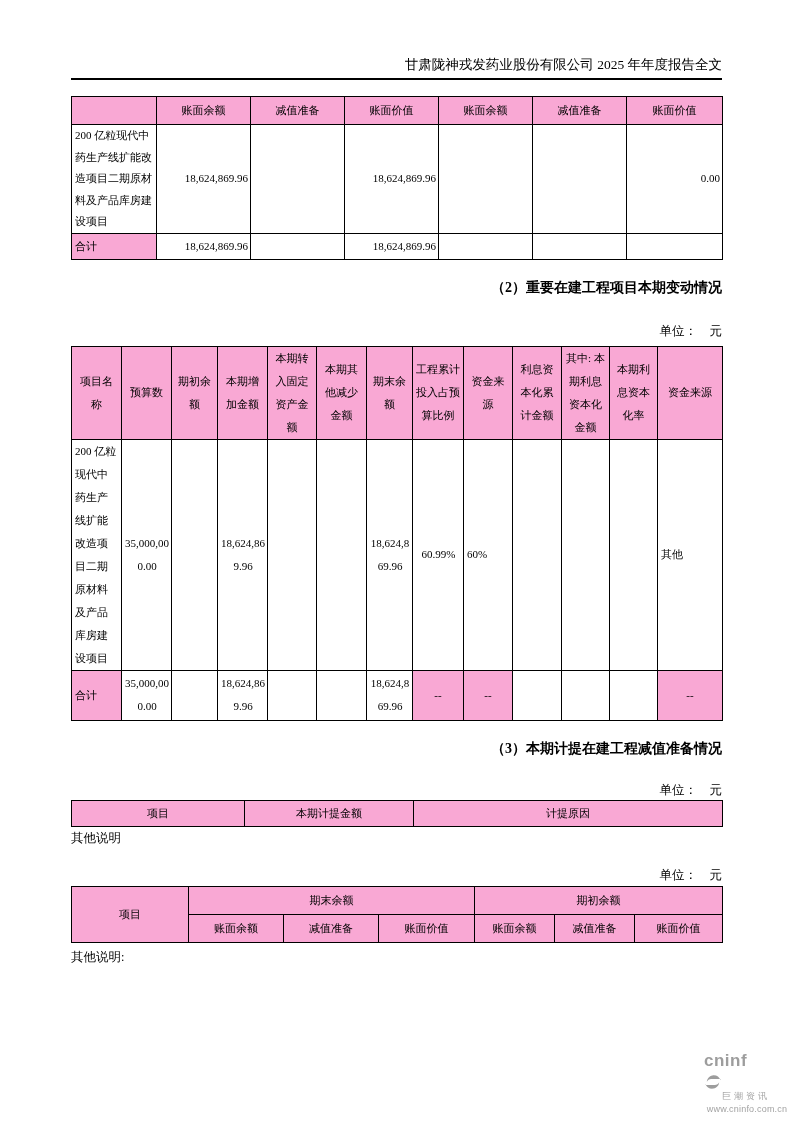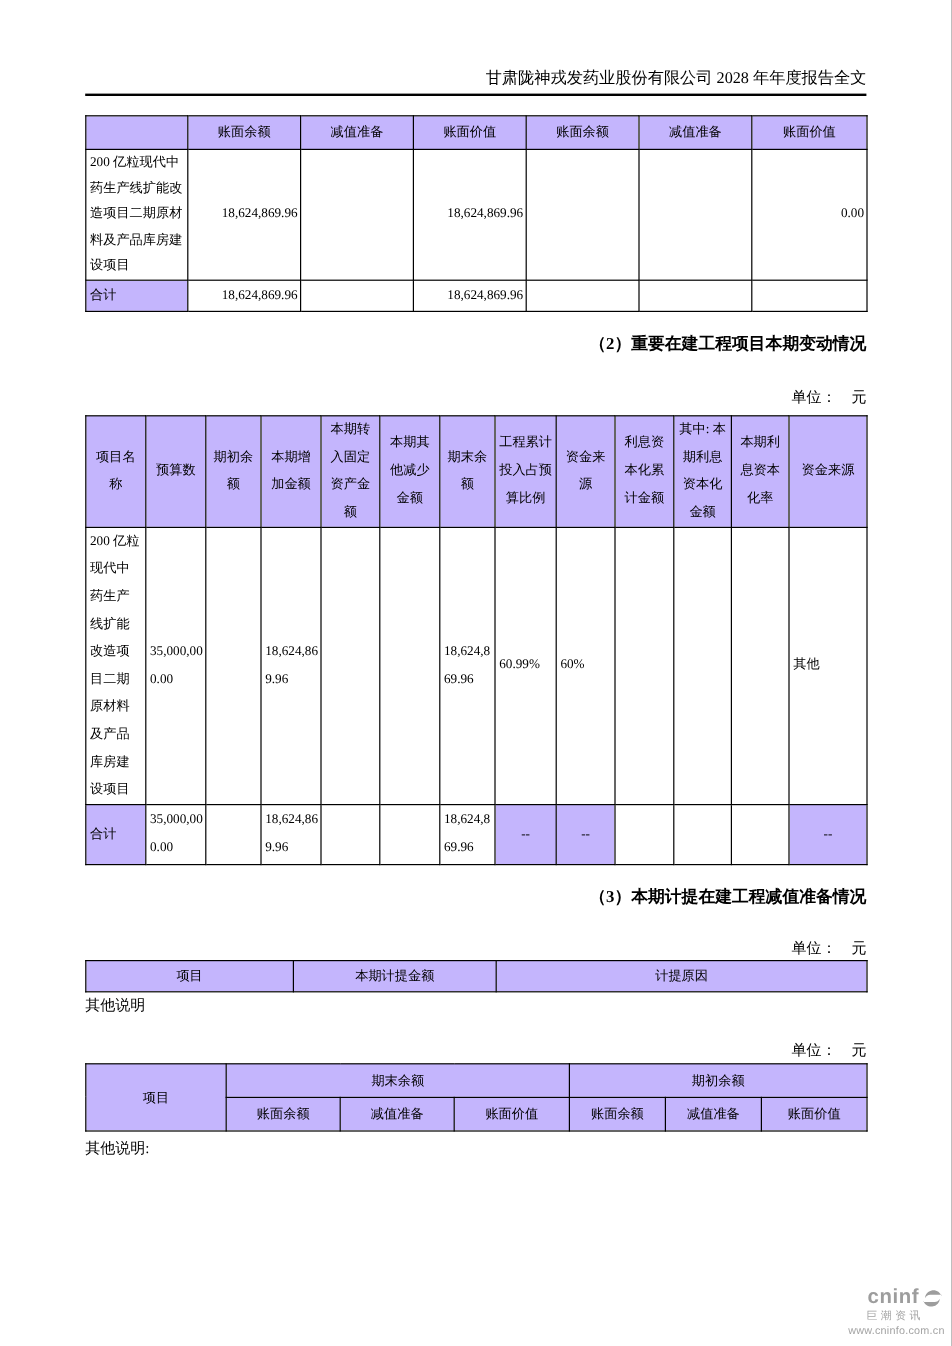--- a/index.html
+++ b/index.html
@@ -54,38 +54,38 @@
     border: 1.5px solid #000;
     font-size: 11px;
   }
   table.t td {
     border: 1px solid #000;
     padding: 0 3px;
     vertical-align: middle;
     word-break: break-all;
     overflow: hidden;
   }
-  .gray { background: #c4b5fd; }
+  .gray { background: #f9a8d4; }
   .c { text-align: center; }
   .r { text-align: right; padding-right: 2px !important; }
   .l { text-align: left; }
 
   .t1 { margin-top: 16px; }
   .t1 td { line-height: 21.6px; }
   .t1 .hrow td { height: 28px; }
   .t1 .drow td { height: 108px; }
   .t1 .trow td { height: 26px; }
 
   .t2 { margin-top: 0; }
   .t2 td { line-height: 23px; text-align: center; }
   .t2 .hrow td { height: 87px; }
   .t2 .drow td { height: 218px; }
   .t2 .trow td { height: 50px; }
   .t2 td.name { text-align: left; }
-  .t2 td.r { text-align: left; }
+  .t2 td.r { text-align: center; }
   .t2 td.l { text-align: left; }
 
   .t3 td { height: 26px; }
   .t4 td { height: 28px; }
 
   
   .page-number {
     margin-top: 46px;
     text-align: right;
     font-size: 12px;
@@ -95,44 +95,45 @@
     position: absolute;
     right: 3px;
     bottom: 8px;
     width: 86px;
     text-align: center;
     color: #a3a3a3;
     font-family: "Liberation Sans", "DejaVu Sans", sans-serif;
   }
   .logo-top {
     display: flex;
-    align-items: flex-end;
+    align-items: flex-start;
     justify-content: flex-end;
     gap: 2px;
     padding-right: 4px;
+    flex-direction: column;
   }
   .logo-cninf {
     font-size: 17px;
     font-weight: bold;
     letter-spacing: 0.5px;
     color: #9d9d9d;
   }
   .logo-swirl { width: 18px; height: 18px; }
   .logo-cn { font-size: 9px; letter-spacing: 3px; margin-top: -1px; padding-right: 2px; }
   .logo-url { font-size: 9px; letter-spacing: 0.2px; margin-top: 1px; white-space: nowrap; }
 </style>
 </head>
 <body>
 
 <div class="page">
 
   <div class="content">
 
     <div class="page-header">
-      <span>甘肃陇神戎发药业股份有限公司 2028 年年度报告全文</span>
+      <span>甘肃陇神戎发药业股份有限公司 2025 年年度报告全文</span>
     </div>
 
     <table class="t t1">
       <colgroup>
         <col style="width:85px">
           <col style="width:94px">
           <col style="width:94px">
           <col style="width:94px">
         <col style="width:94px">
           <col style="width:94px">

